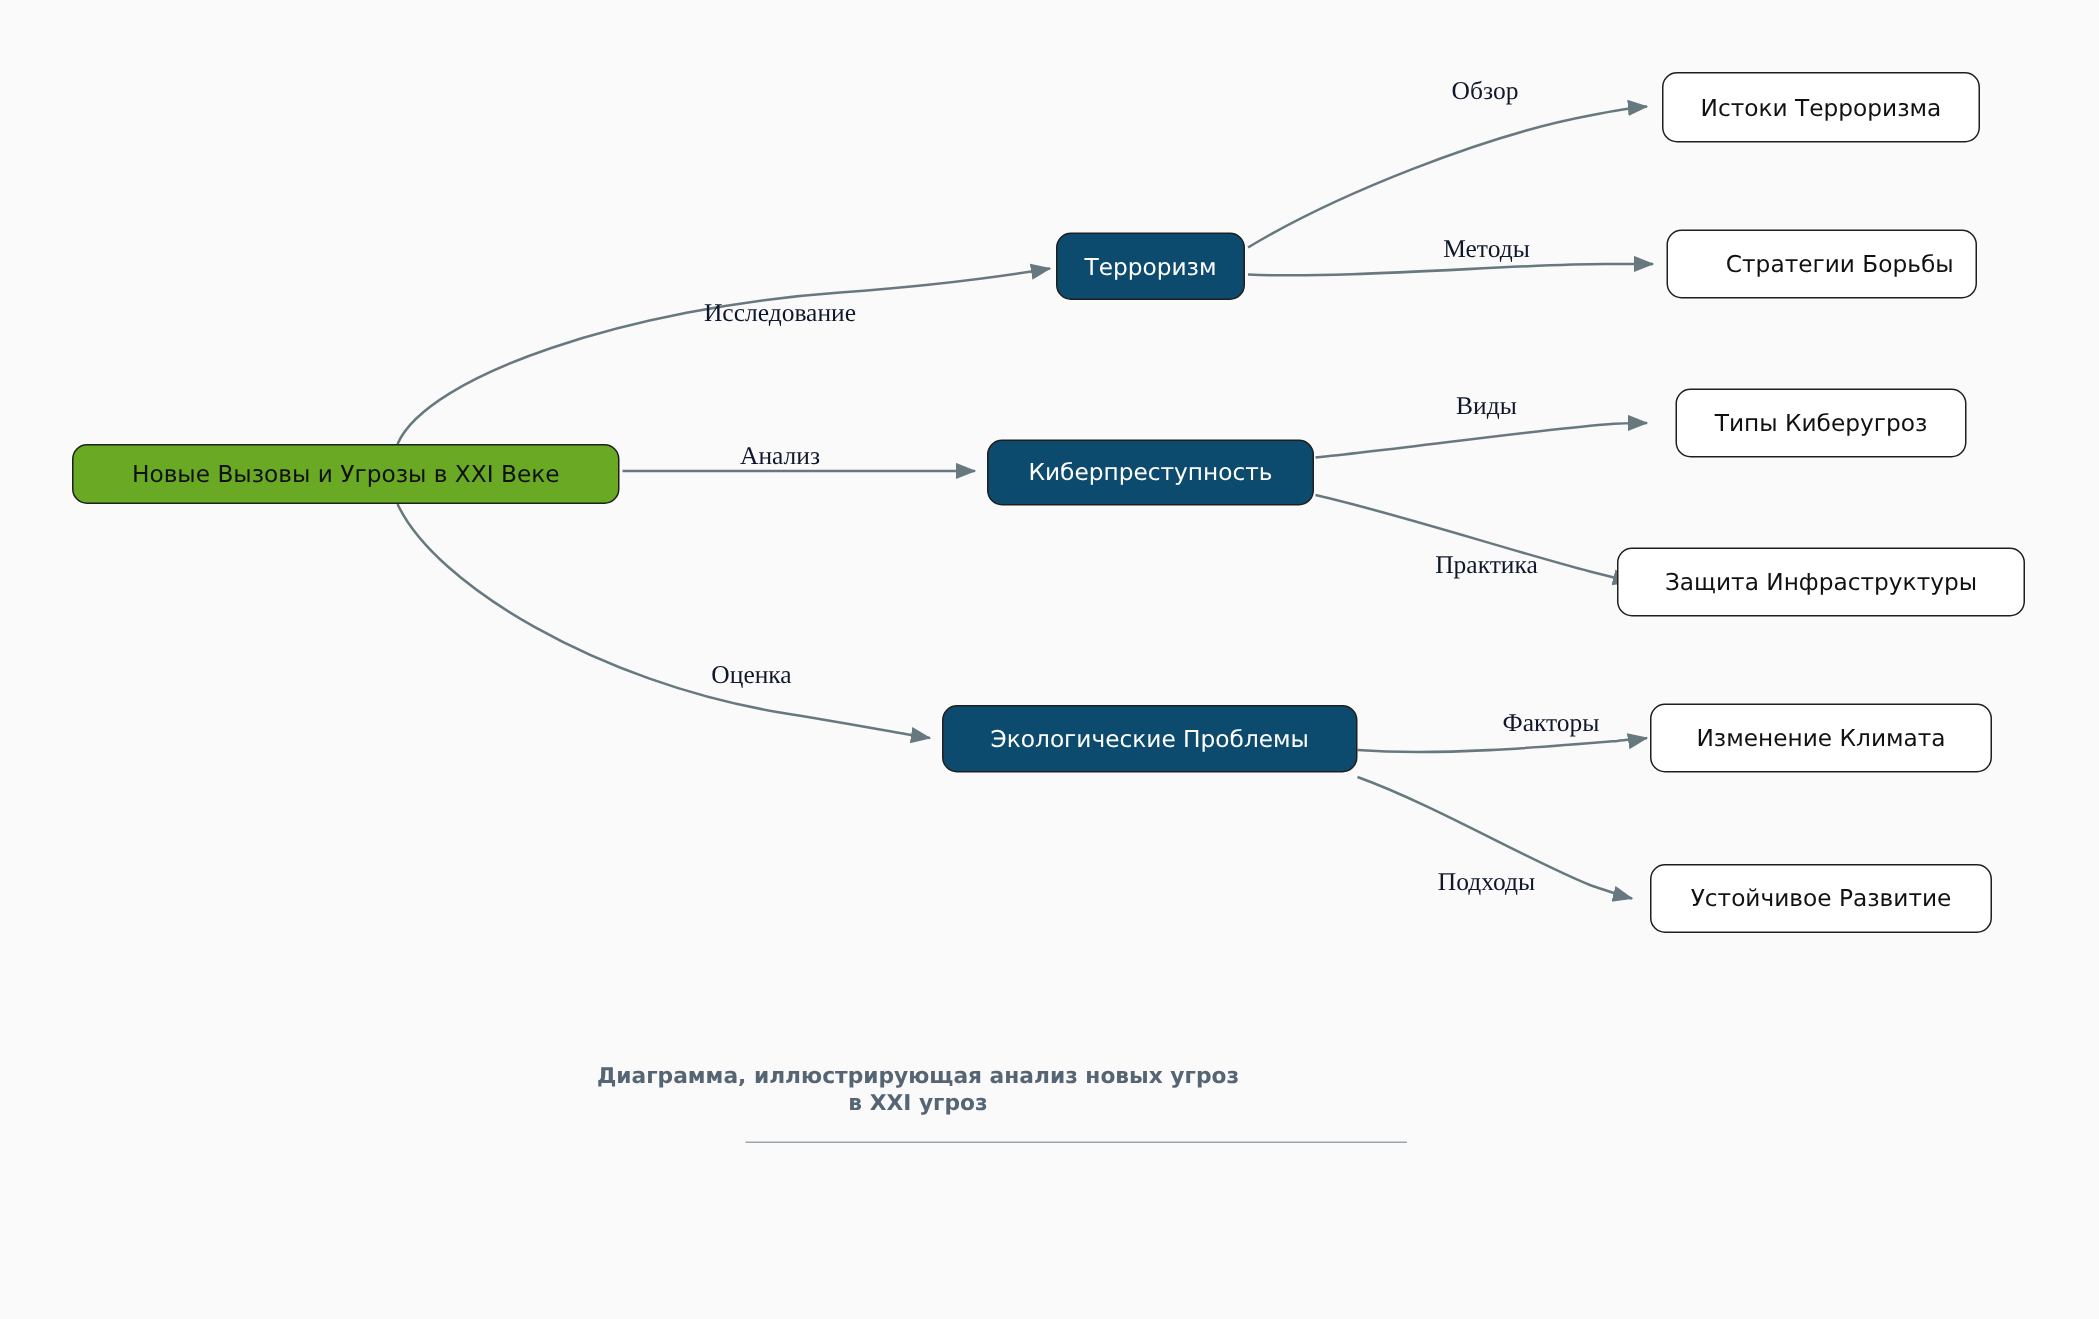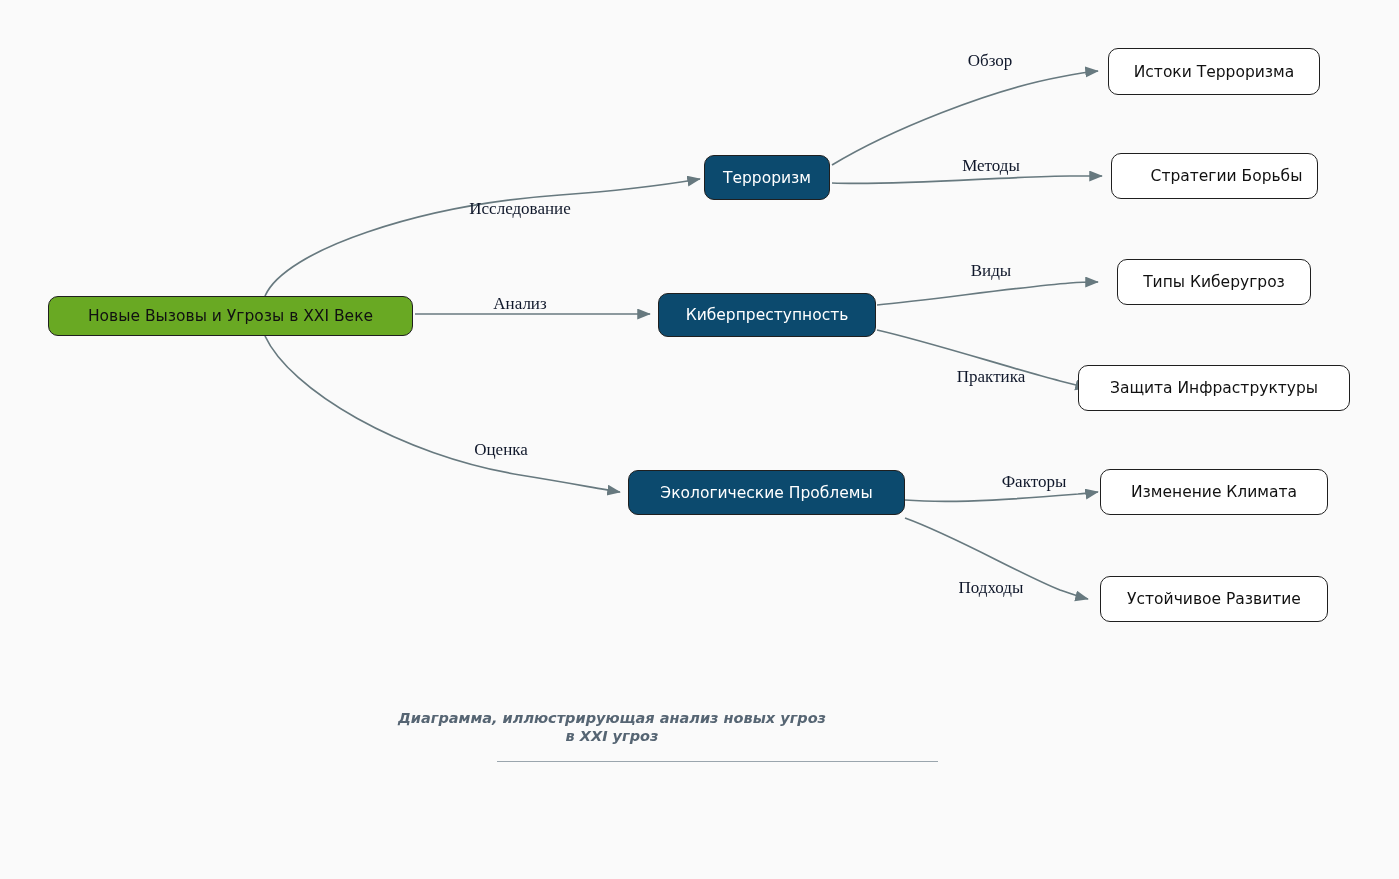--- a/index.html
+++ b/index.html
@@ -63,21 +63,20 @@
   .caption {
     position: absolute;
     left: 0;
     width: 1224px;
     text-align: center;
     font-family: "DejaVu Sans", sans-serif;
     font-size: 14.5px;
     font-weight: bold;
     color: #566573;
     line-height: 19px;
-    font-style: italic;
   }
   .caption-rule {
     position: absolute;
     height: 1px;
     background: #9aa5ad;
   }
   .footer {
     position: absolute;
     left: 0;
     width: 1399px;

